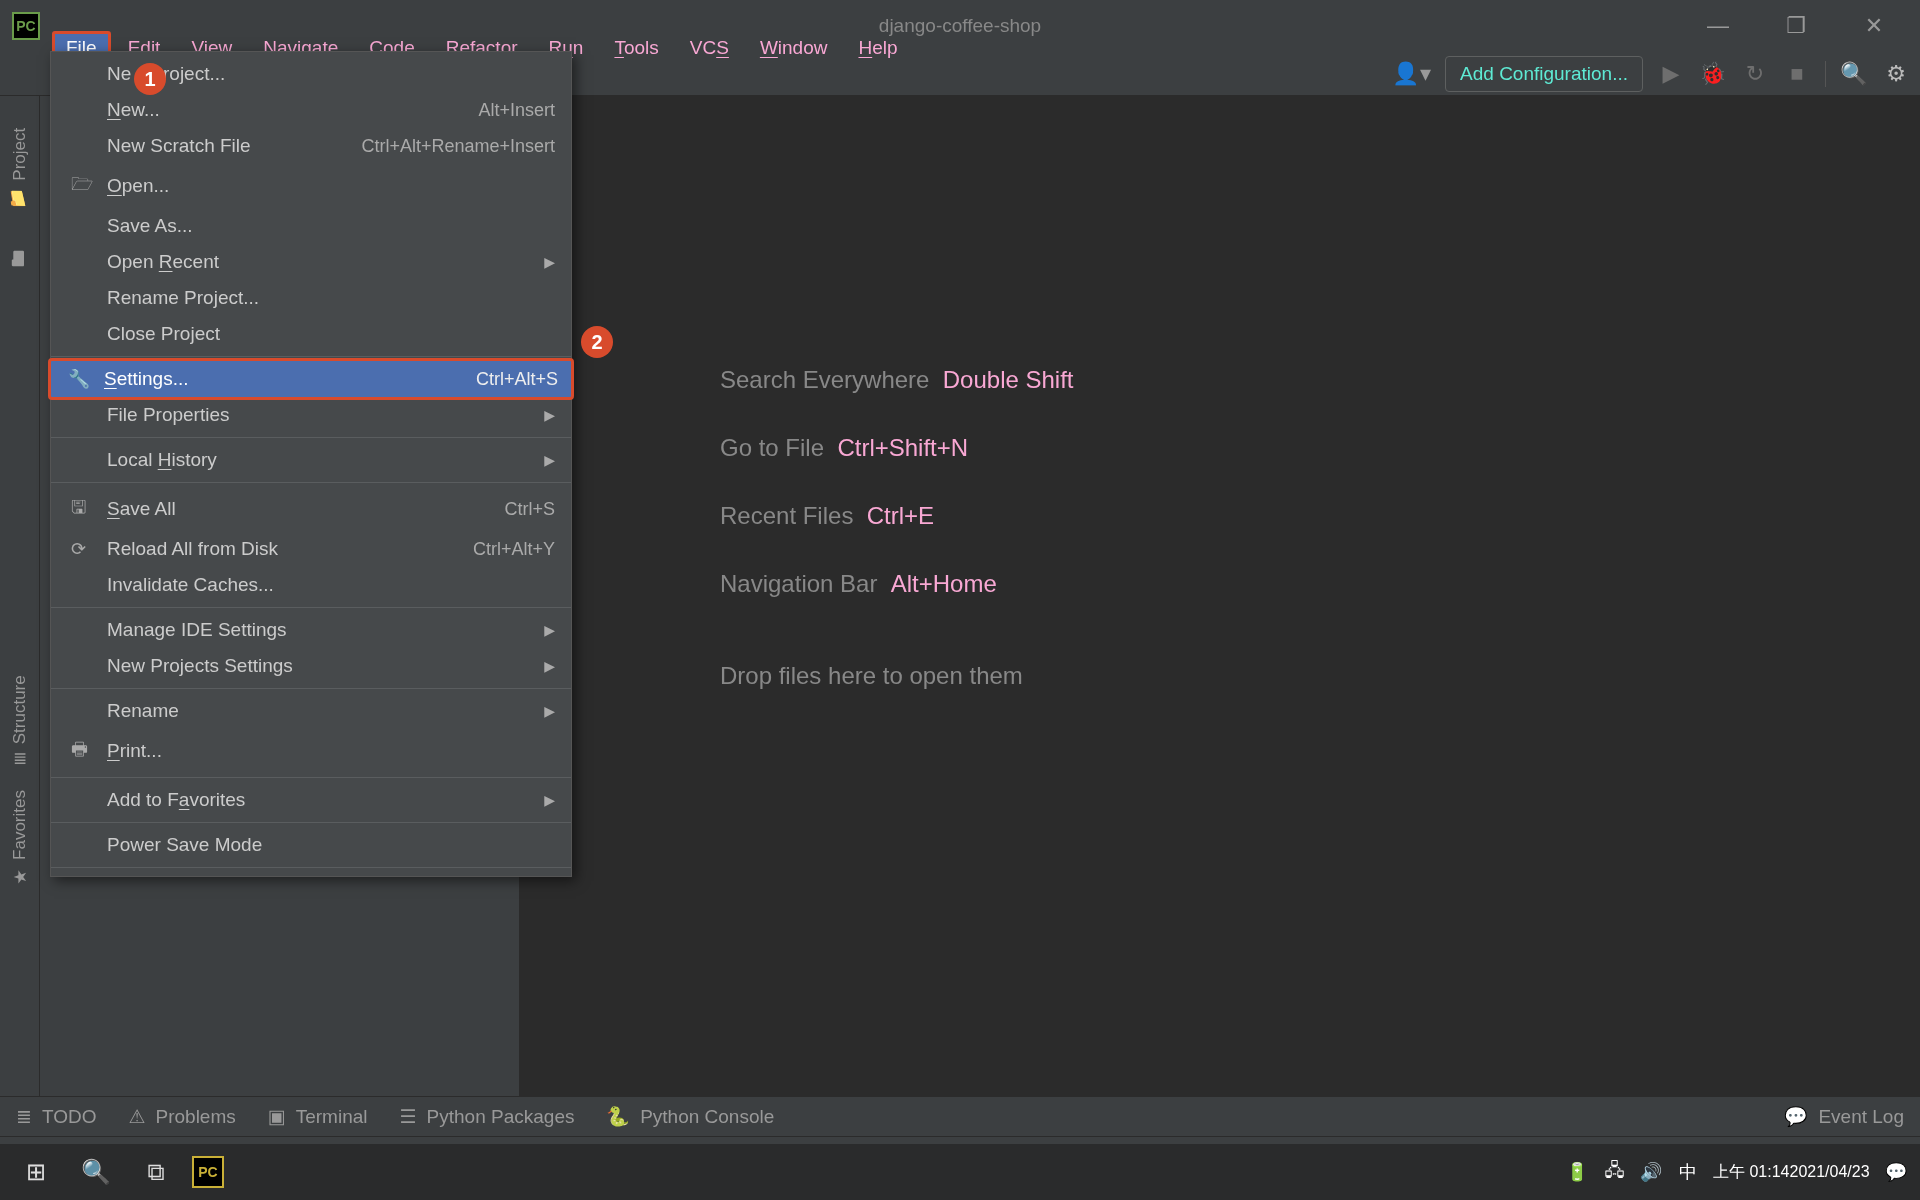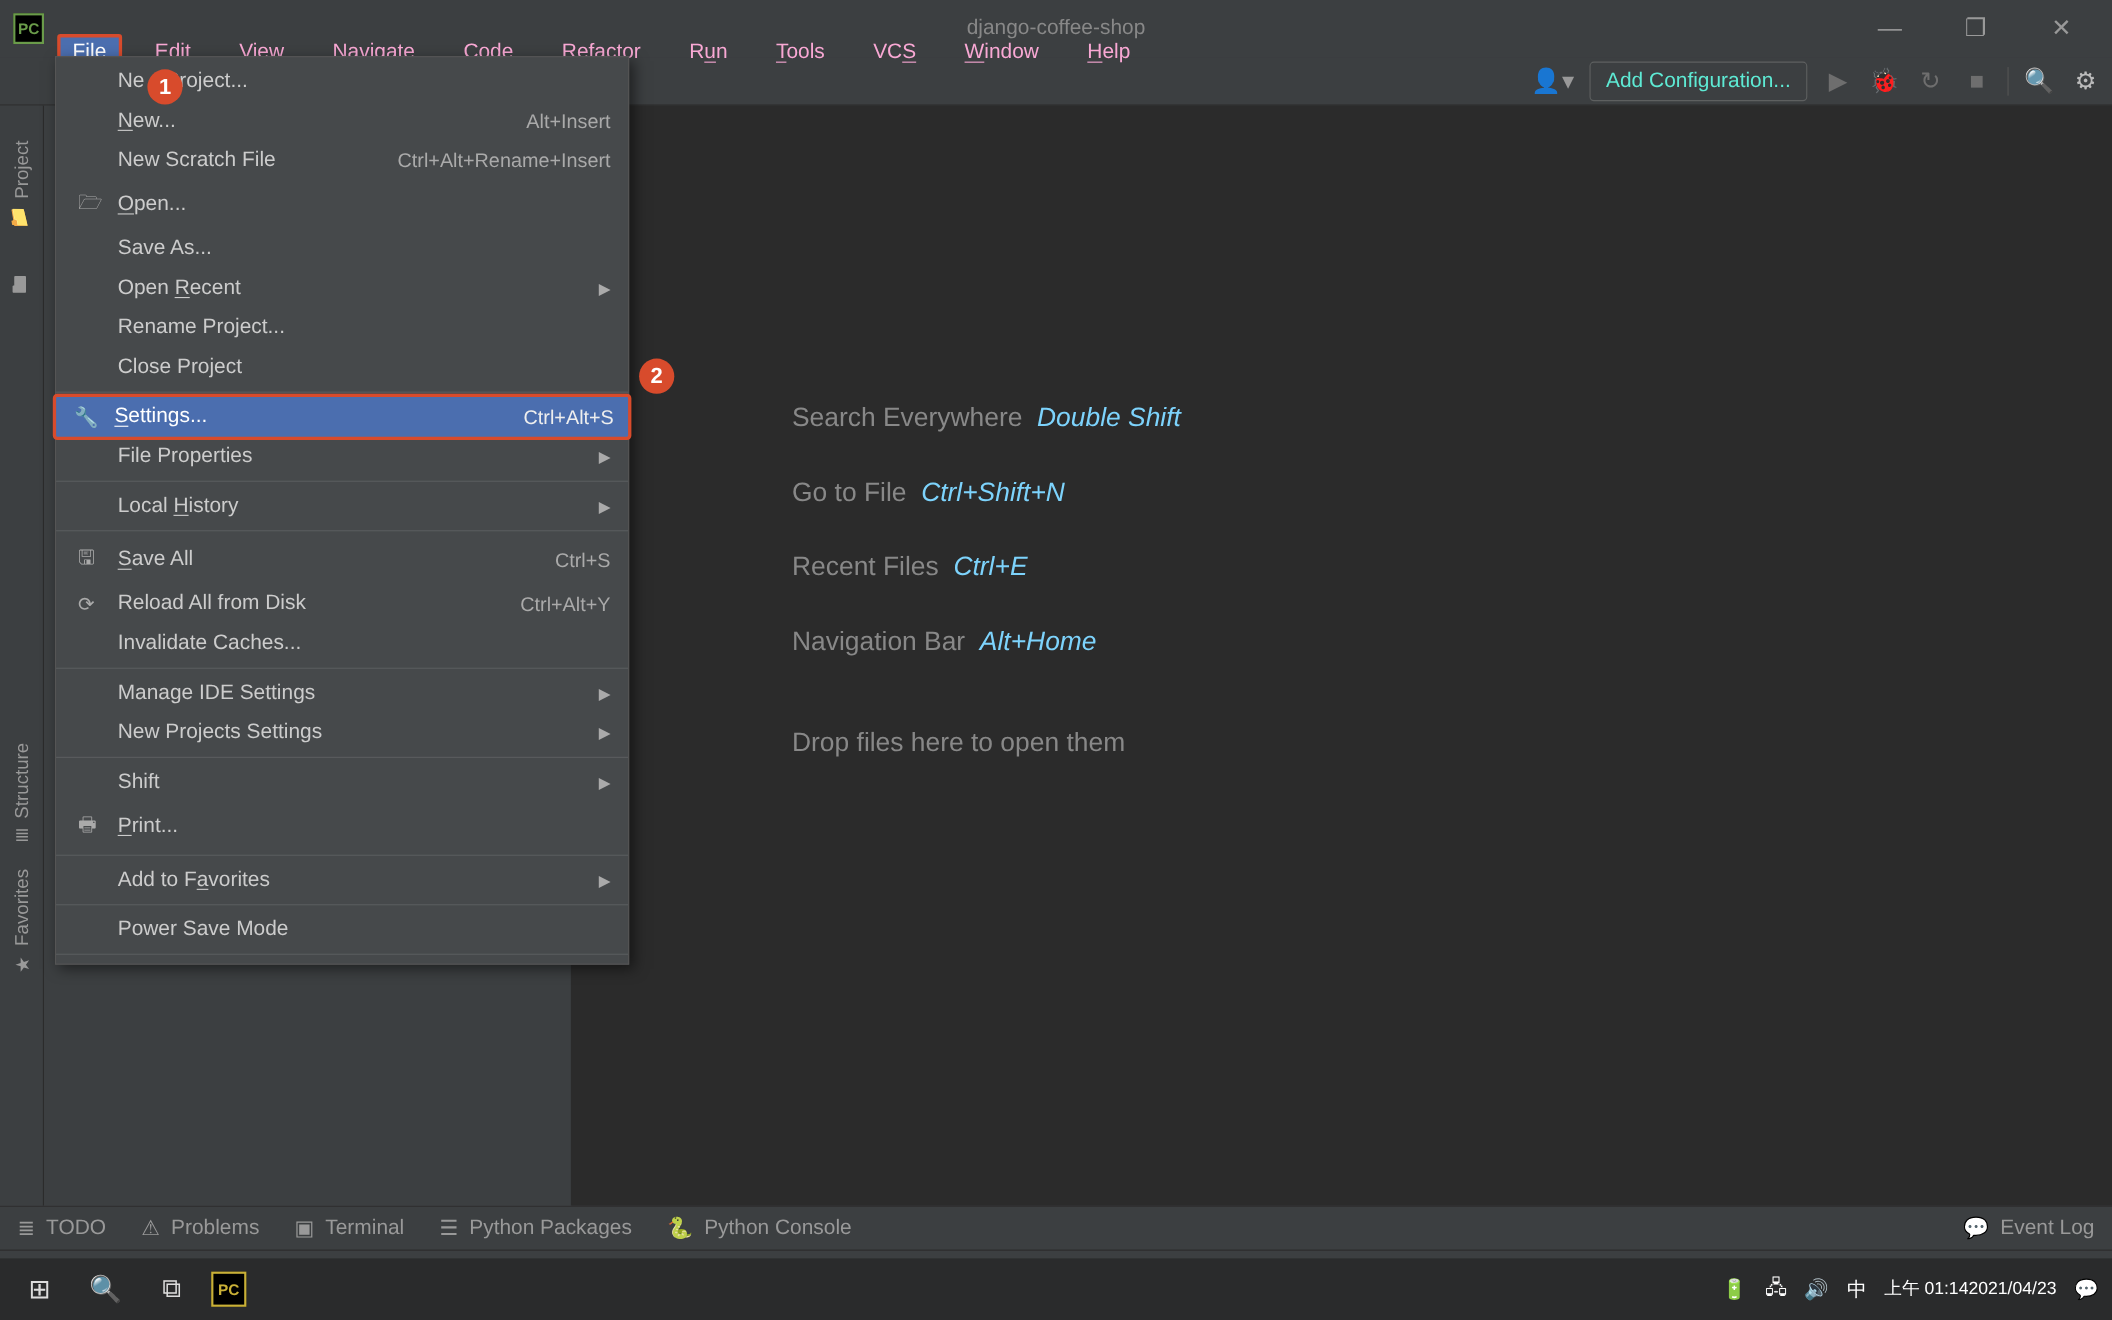--- a/index.html
+++ b/index.html
@@ -1,20 +1,20 @@
 <!DOCTYPE html>
 <html><head>
 <meta charset="utf-8">
 <style>
 * { margin: 0; padding: 0; box-sizing: border-box; font-family: "Segoe UI", Arial, sans-serif; }
 body { background: #3c3f41; color: #bbbbbb; width: 1920px; height: 1200px; overflow: hidden; position: relative; font-size: 19px; }
 
 .titlebar { height: 52px; background: #3c3f41; display: flex; align-items: center; position: relative; }
 .app-icon { width: 28px; height: 28px; margin: 0 12px; background: #000; border: 2px solid #6a9b4a; display: flex; align-items: center; justify-content: center; color: #6a9b4a; font-weight: bold; font-size: 14px; }
-.menubar { display: flex; gap: 16px; margin-top: 43px; }
+.menubar { display: flex; gap: 3px; margin-top: 43px; }
 .menu-item { padding: 6px 14px; cursor: pointer; color: #f9a8d4; }
 .menu-item.active { background: #4b6eaf; color: #fff; border: 3px solid #d84b2c; padding: 3px 11px; border-radius: 3px; }
 .menu-item .u { text-decoration: underline; text-underline-offset: 3px; }
 .title-center { position: absolute; left: 50%; transform: translateX(-50%); color: #888; }
 .win-controls { position: absolute; right: 0; display: flex; gap: 42px; padding-right: 28px; }
 .win-btn { width: 36px; height: 36px; display: flex; align-items: center; justify-content: center; color: #999; font-size: 22px; }
 
 .toolbar { height: 44px; background: #3c3f41; border-bottom: 1px solid #2b2b2b; display: flex; align-items: center; padding: 0 10px; }
 .breadcrumb { margin-left: 40px; color: #bbb; }
 .toolbar-right { margin-left: auto; display: flex; align-items: center; gap: 14px; }
@@ -41,21 +41,21 @@
 .fm-item.highlighted .fm-shortcut { color: #eee; }
 .fm-arrow { color: #aaa; margin-left: 8px; font-size: 14px; }
 .fm-sep { height: 1px; background: #5a5d5f; margin: 4px 0; }
 
 .badge { position: absolute; width: 32px; height: 32px; border-radius: 50%; background: #d84b2c; color: #fff; display: flex; align-items: center; justify-content: center; font-weight: bold; font-size: 20px; z-index: 200; }
 .badge-1 { left: 134px; top: 63px; }
 .badge-2 { left: 581px; top: 326px; }
 
 .editor { flex: 1; background: #2b2b2b; display: flex; flex-direction: column; align-items: flex-start; padding-left: 200px; padding-top: 270px; gap: 40px; }
 .welcome-row { color: #888; font-size: 24px; }
-.welcome-row .key { color: #7dd3fc; font-style: italic; }
+.welcome-row .key { color: #f9a8d4; }
 .drop-hint { color: #888; font-size: 24px; margin-top: 24px; }
 
 .bottom-tools { height: 40px; background: #3c3f41; border-top: 1px solid #2b2b2b; display: flex; align-items: center; padding: 0 16px; gap: 32px; color: #999; font-size: 19px; }
 .bt-item { display: flex; align-items: center; gap: 10px; }
 .bt-right { margin-left: auto; display: flex; align-items: center; gap: 10px; }
 
 .statusbar { height: 36px; background: #3c3f41; border-top: 1px solid #2b2b2b; display: flex; align-items: center; padding: 0 16px; color: #999; font-size: 18px; }
 .sb-right { margin-left: auto; }
 
 .taskbar { position: absolute; bottom: 0; left: 0; right: 0; height: 56px; background: #2a2b2c; display: flex; align-items: center; padding: 0 12px; gap: 12px; color: #fff; }
@@ -211,21 +211,21 @@
       <span class="fm-arrow">▶</span>
     </div>
   <div class="fm-item">
       <span class="fm-icon"></span>
       <span class="fm-label">New Projects Settings</span>
       <span class="fm-arrow">▶</span>
     </div>
   <div class="fm-sep"></div>
   <div class="fm-item">
       <span class="fm-icon"></span>
-      <span class="fm-label">Shift</span>
+      <span class="fm-label">Rename</span>
       <span class="fm-arrow">▶</span>
     </div>
   <div class="fm-item">
       <span class="fm-icon">🖶</span>
       <span class="fm-label"><span class="u">P</span>rint...</span>
     </div>
   <div class="fm-sep"></div>
   <div class="fm-item">
       <span class="fm-icon"></span>
       <span class="fm-label">Add to F<span class="u">a</span>vorites</span>

